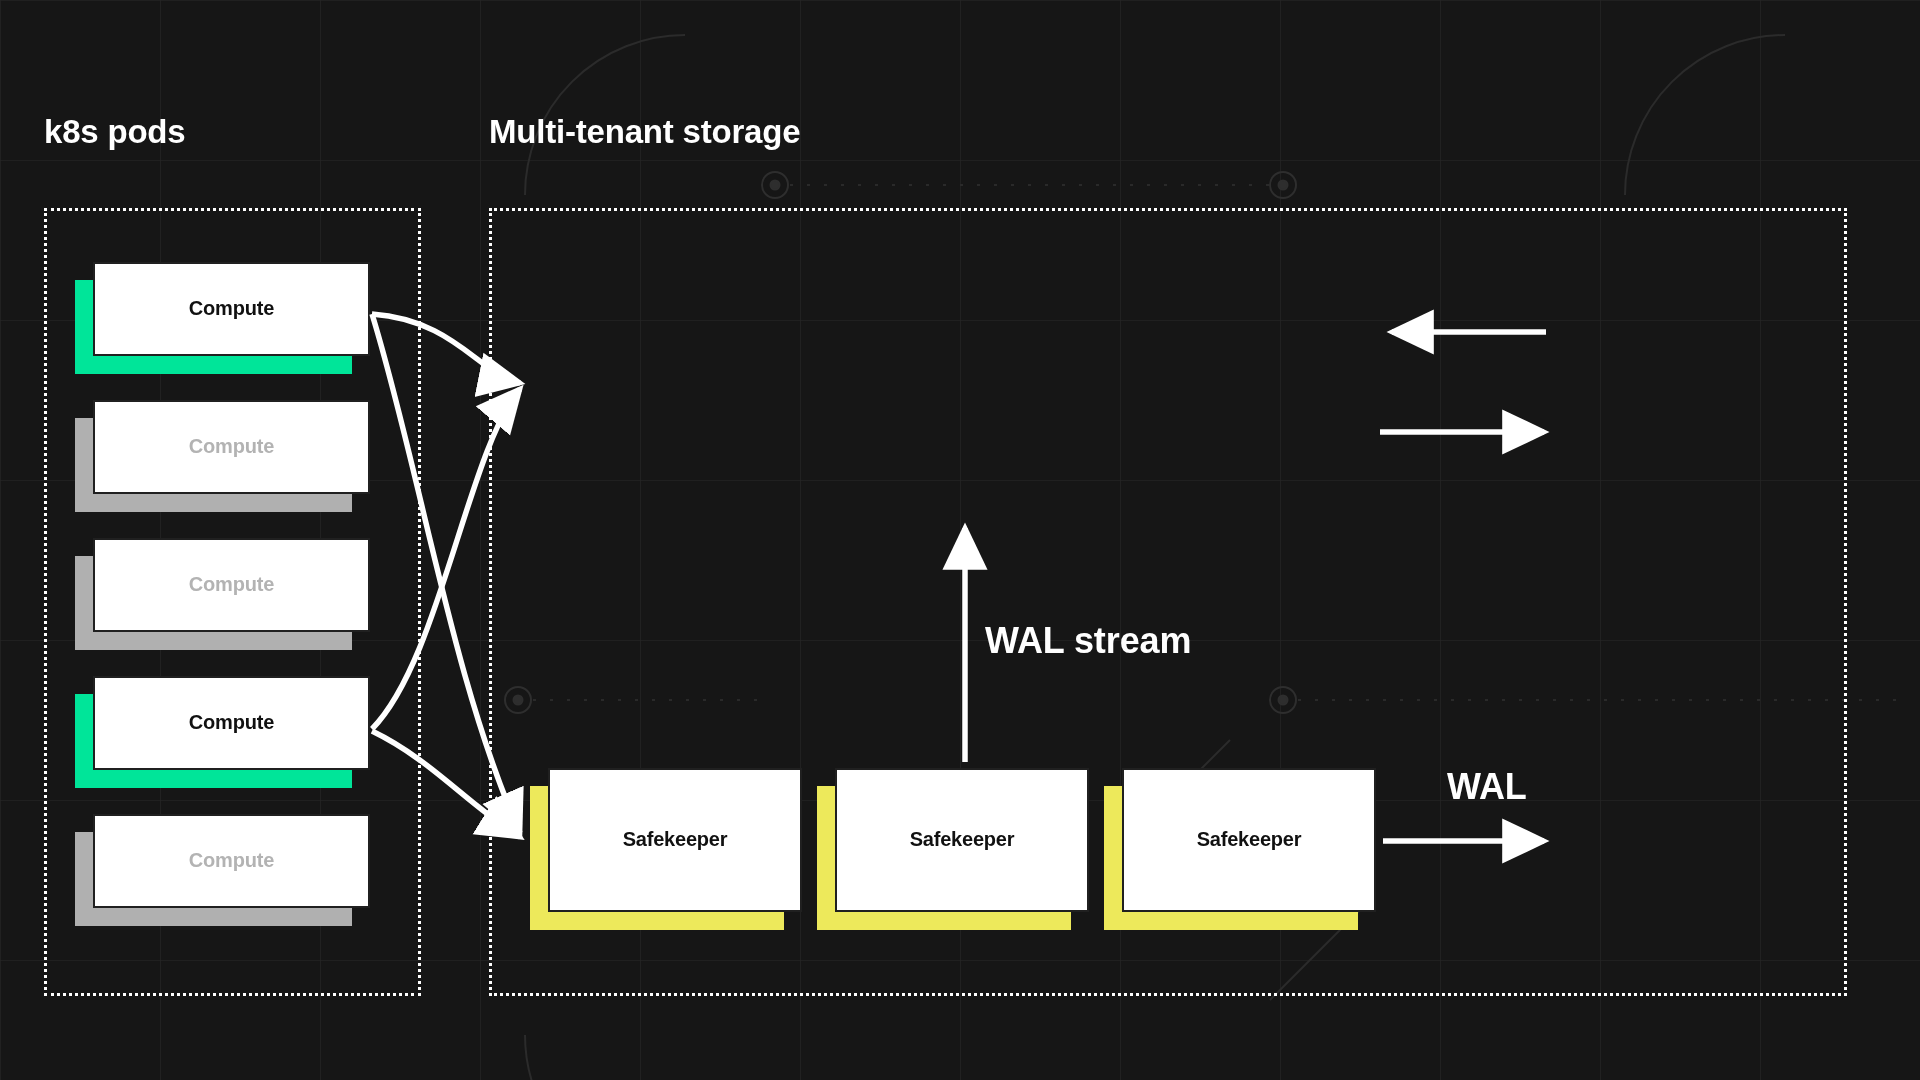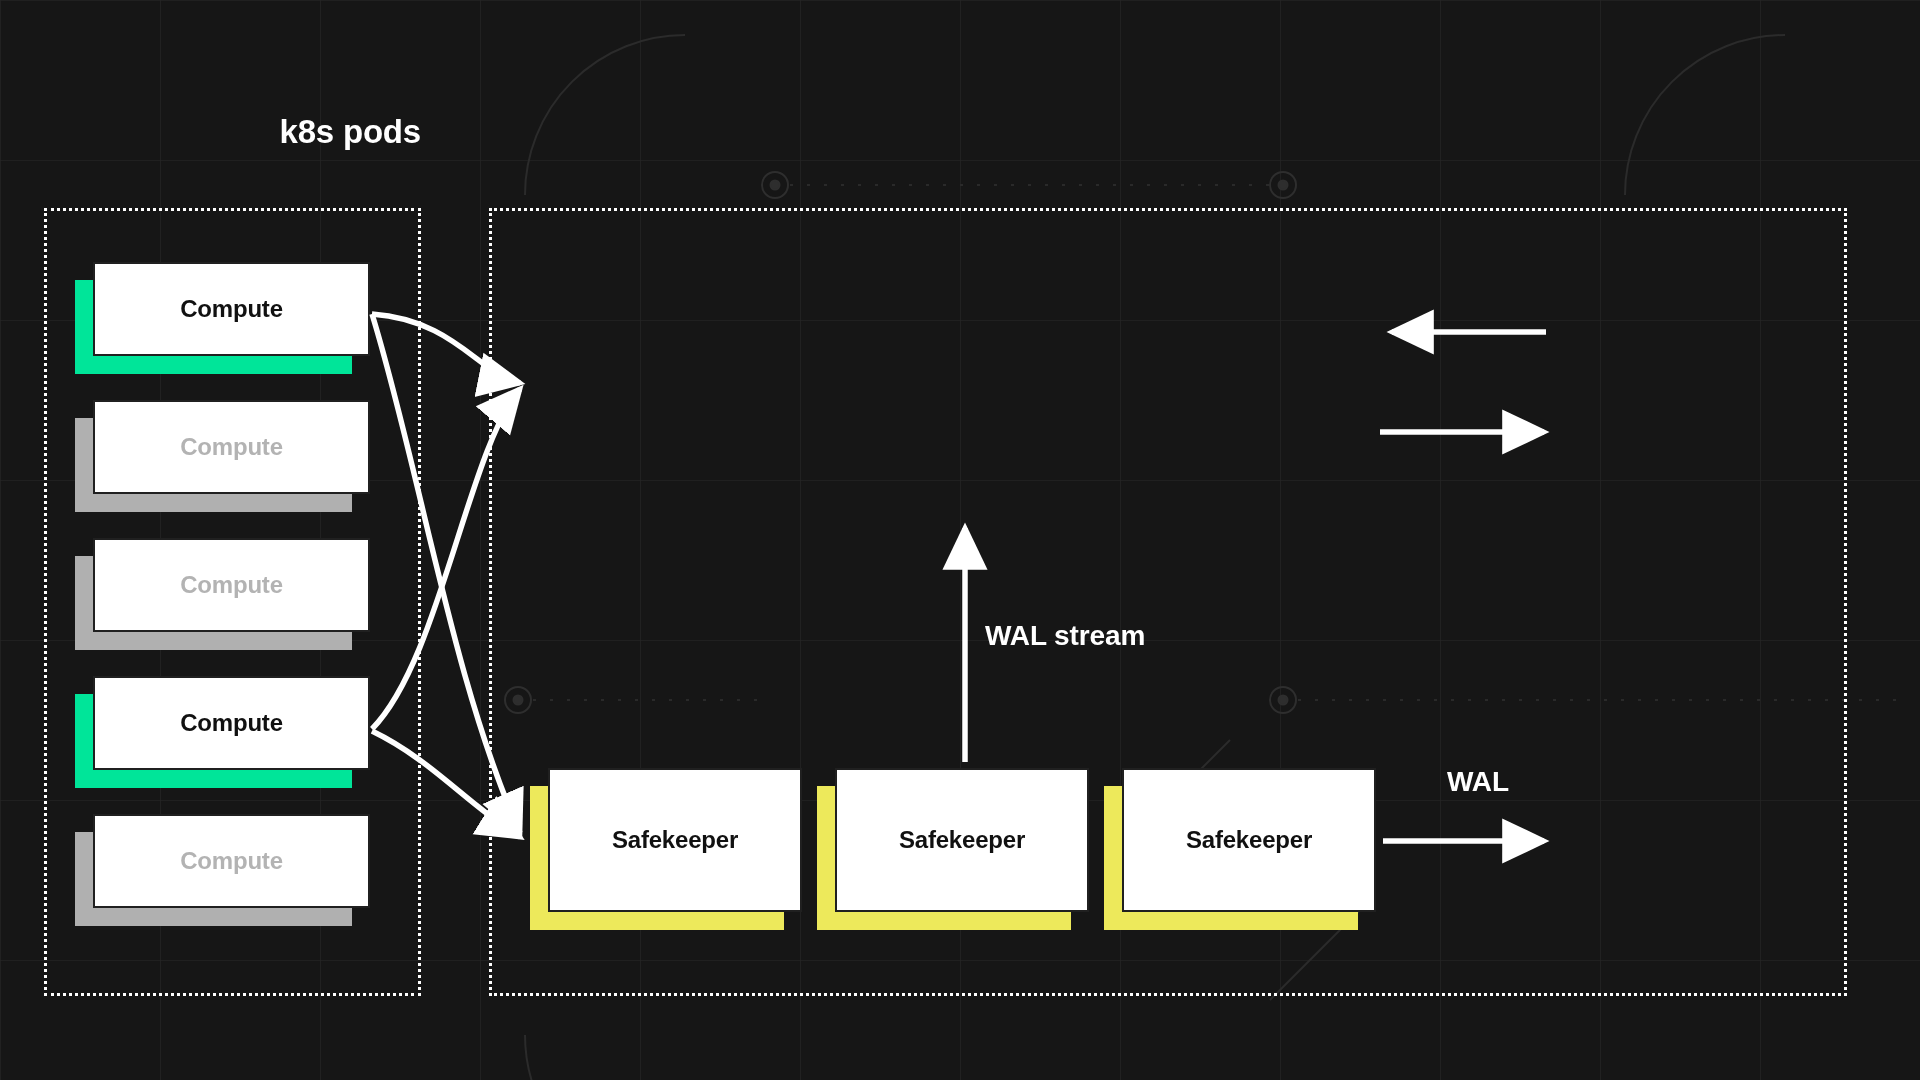--- a/index.html
+++ b/index.html
@@ -18,21 +18,21 @@
     position:absolute;
     border:3px dotted #ffffff;
     z-index:2;
   }
   .group-title {
     position:absolute;
     color:#ffffff;
     font-size:33px;
     font-weight:bold;
     letter-spacing:-0.2px;
-    text-align:right;
+    text-align:left;
     z-index:4;
     white-space:nowrap;
   }
 
   
   .node { position:absolute; z-index:3; }
   .node .accent-left {
     position:absolute; left:0; top:18px; bottom:0; width:18px;
     z-index:1;
   }
@@ -41,40 +41,40 @@
     z-index:1;
   }
   .node .card {
     position:absolute; left:18px; top:0; right:0; bottom:18px;
     background:#ffffff;
     border:2px solid #202020;
     display:flex; align-items:center; justify-content:center;
     z-index:2;
   }
   .node .card-label {
-    font-size:24px; font-weight:bold; color:#111111;
+    font-size:20px; font-weight:bold; color:#111111;
     text-align:center; line-height:1.18; letter-spacing:-0.2px;
   }
   .node.dim .card-label { color:#b3b3b3; }
 
   
   .node.objstore .accent-left { top:0; bottom:0; width:14px; }
   .node.objstore .card { left:14px; bottom:0; border:2px solid #202020; }
   .node.objstore .card-label { font-size:32px; }
 
   
   .node.pageserver .card-label { font-size:32px; }
 
   
   #wires { position:absolute; inset:0; z-index:5; pointer-events:none; }
 
   .edge-label {
     position:absolute;
     color:#ffffff;
-    font-size:28px;
+    font-size:36px;
     font-weight:bold;
     letter-spacing:-0.1px;
     z-index:6;
     white-space:nowrap;
   }
 </style>
 </head>
 <body>
 
 <div id="stage">
@@ -108,20 +108,21 @@
       <line x1="790" y1="185" x2="1270" y2="185"></line>
       <line x1="1298" y1="700" x2="1900" y2="700"></line>
       <line x1="533" y1="700" x2="760" y2="700"></line>
     </g>
   </svg>
 
   <div class="group" style="left:44px; top:208px; width:377px; height:788px;"></div>
   <div class="group-title" style="left:44px; top:113px; width:377px;">k8s pods</div>
 
   <div class="group" style="left:489px; top:208px; width:1358px; height:788px;"></div>
+  <div class="group-title" style="left:489px; top:113px; width:1358px;">Multi-tenant storage</div>
 
   <div class="node" style="left:75px; top:262px; width:295px; height:112px;">
     <div class="accent-left" style="background:#00E599;"></div>
     <div class="accent-bottom" style="background:#00E599;"></div>
     <div class="card">
       <span class="card-label">Compute</span>
     </div>
   </div>
 
   <div class="node dim" style="left:75px; top:400px; width:295px; height:112px;">

